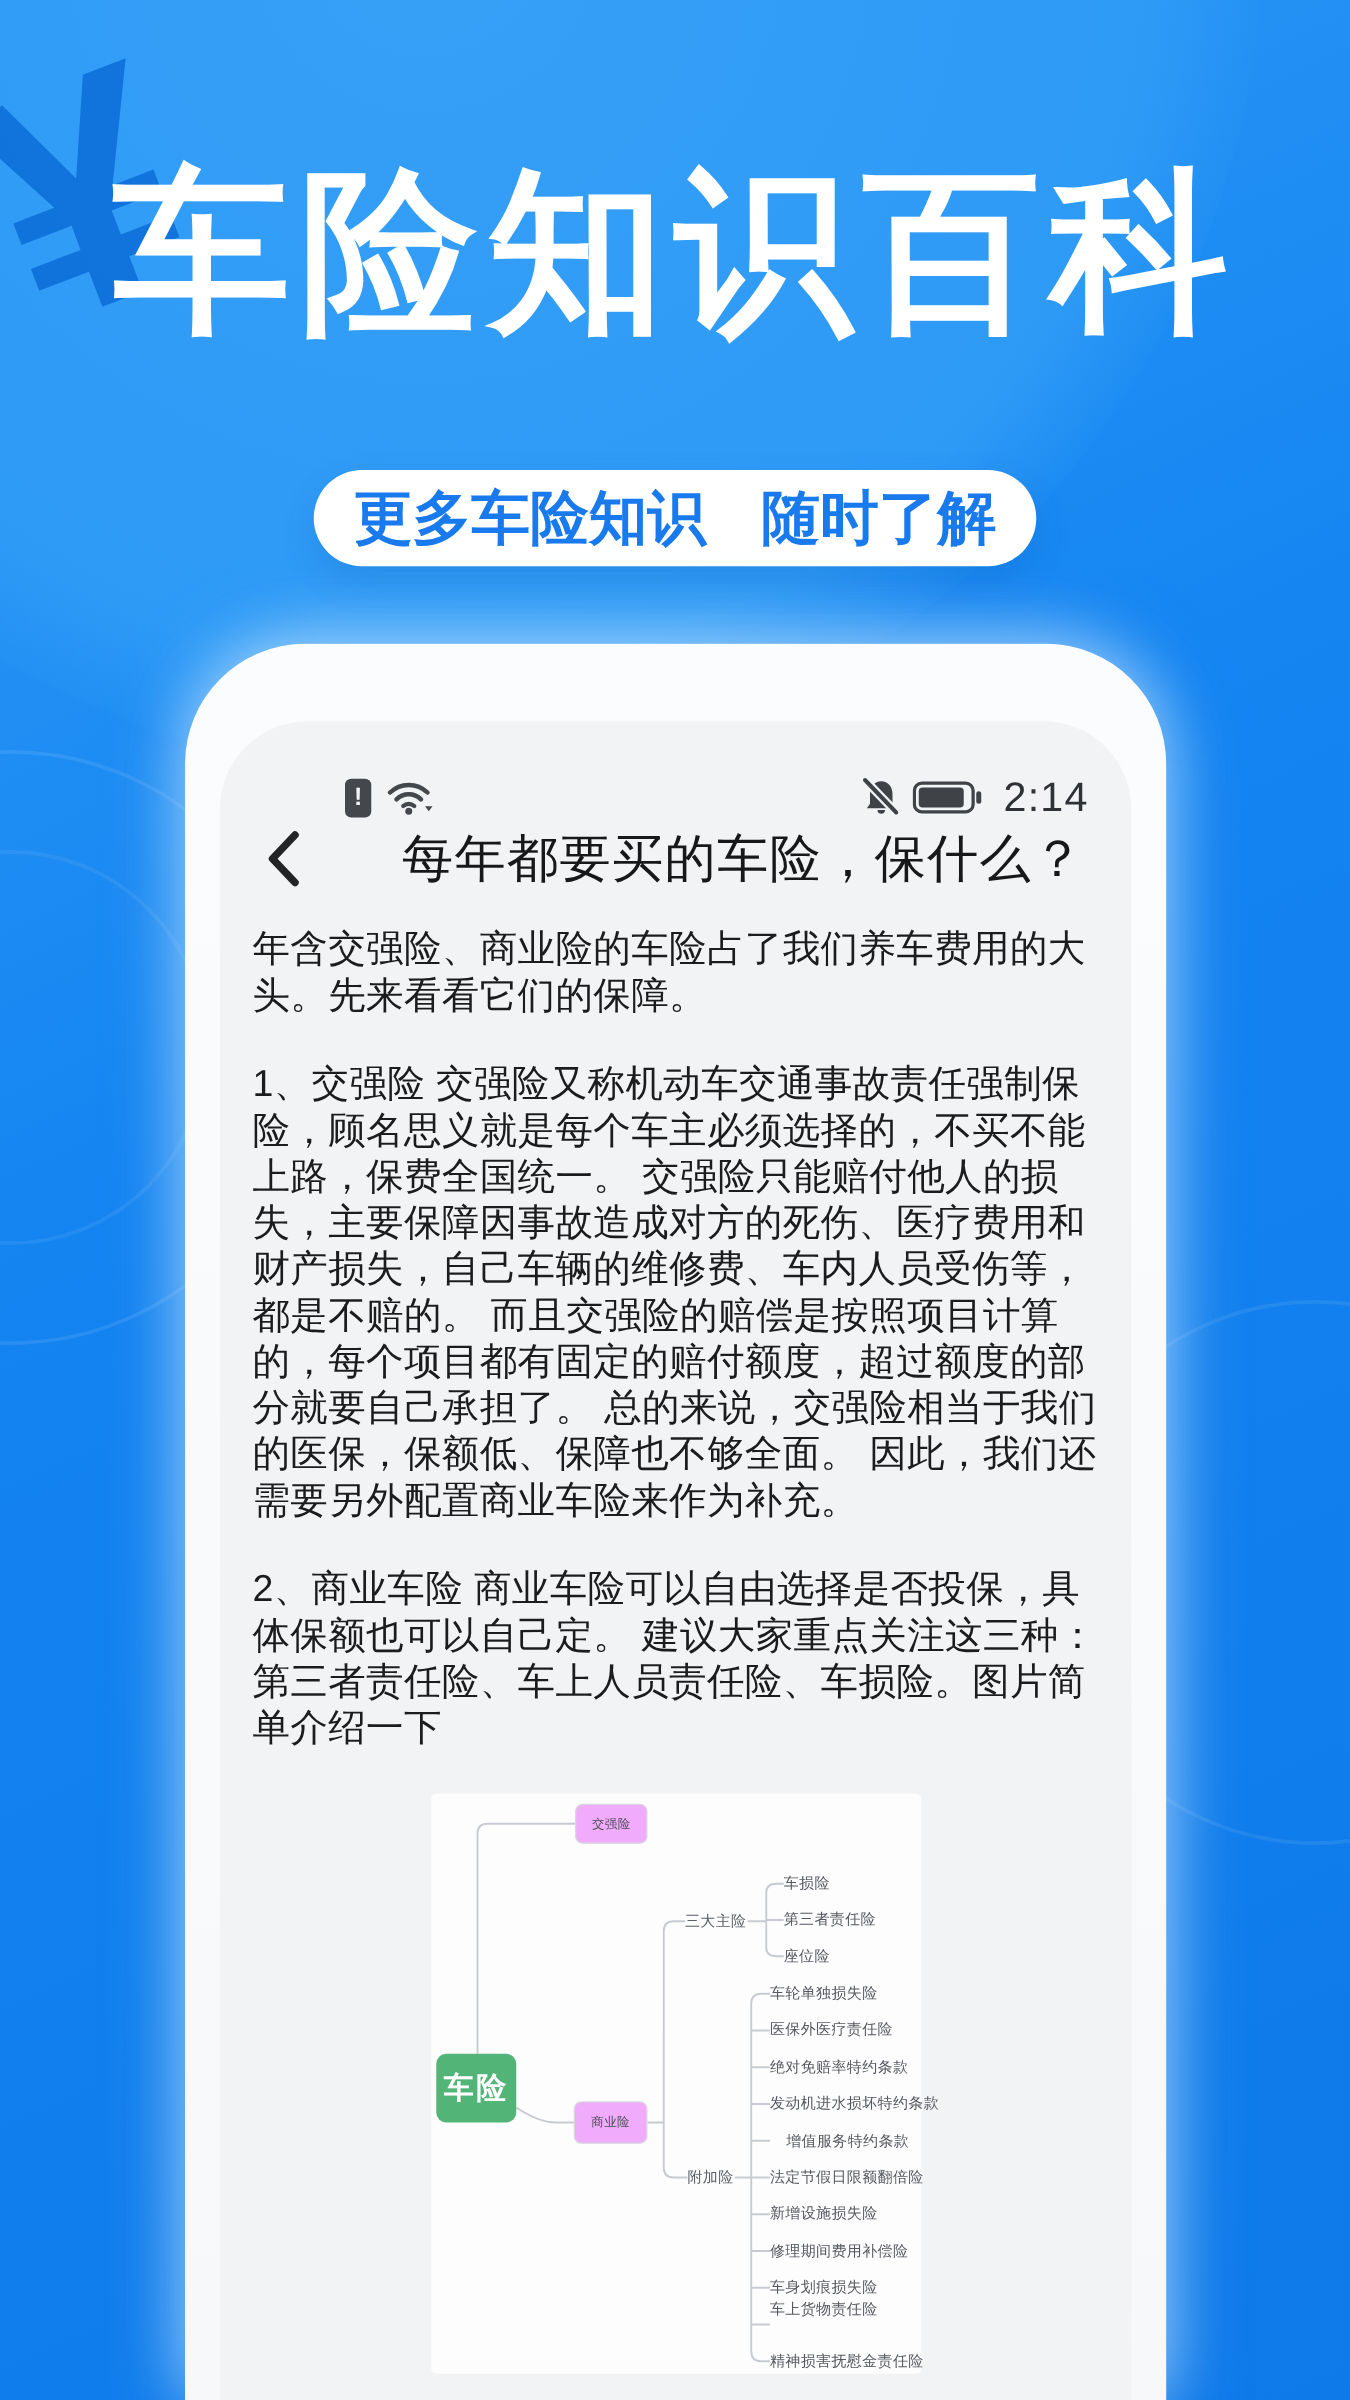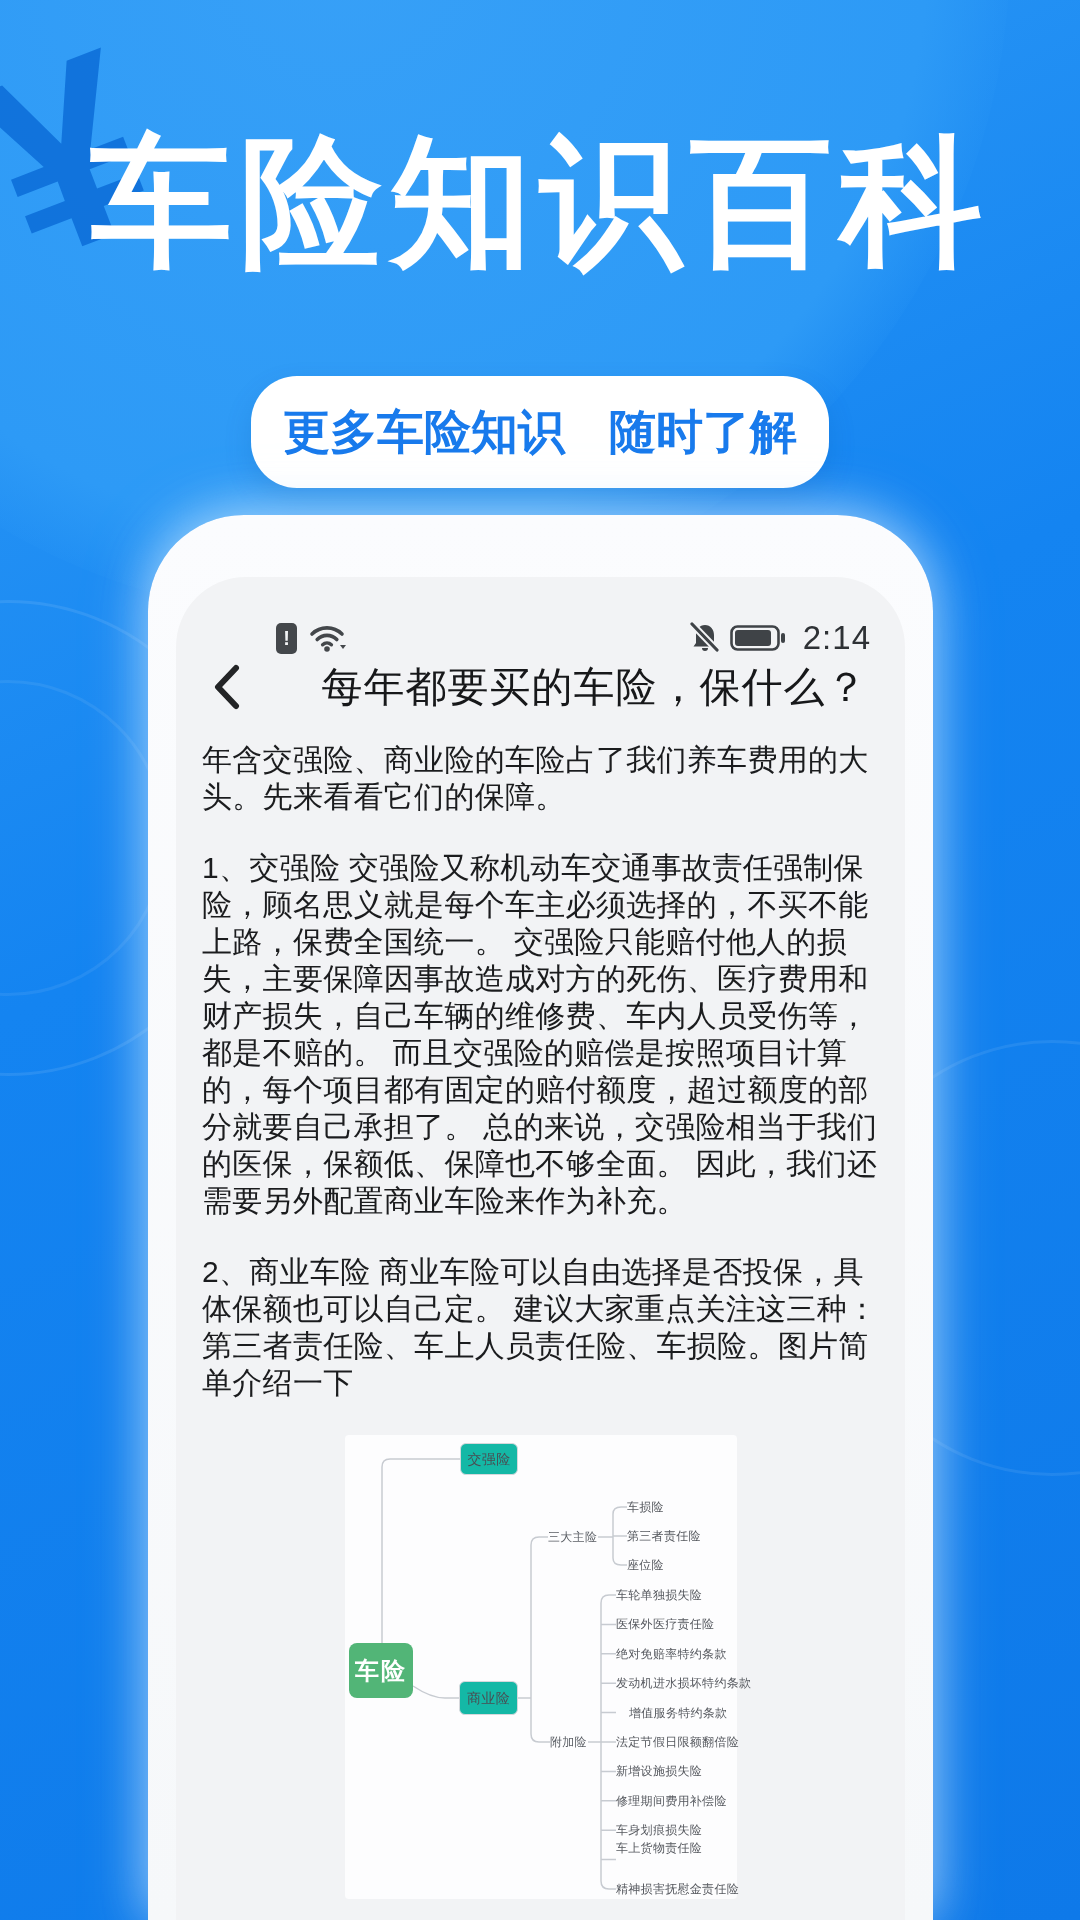--- a/index.html
+++ b/index.html
@@ -15,21 +15,21 @@
     opacity:.82;transform:rotate(-21deg);line-height:1;}
   .auto-wm{position:absolute;left:0;right:0;top:26px;text-align:center;font-size:330px;font-weight:800;
     font-style:italic;letter-spacing:14px;color:rgba(255,255,255,.07);line-height:1;white-space:nowrap;}
   .ring{position:absolute;border-radius:50%;border:3px solid rgba(255,255,255,.09);}
   .ring1{left:-230px;top:600px;width:470px;height:470px;}
   .ring2{left:-150px;top:680px;width:310px;height:310px;border-color:rgba(255,255,255,.07);}
   .ring3{right:-190px;top:1040px;width:430px;height:430px;border-color:rgba(255,255,255,.08);}
   
   .hero-title{position:absolute;top:122px;left:0;right:0;margin:0;text-align:center;
     font-size:142px;line-height:160px;font-weight:900;color:#ffffff;letter-spacing:8px;}
-  .cta{position:absolute;top:376px;left:50%;transform:translateX(-50%);width:578px;height:112px;
+  .cta{position:absolute;top:376px;left:50%;transform:translateX(-50%);width:578px;height:77px;
     background:#ffffff;border-radius:46px;display:flex;align-items:center;justify-content:center;
     gap:44px;font-size:47px;font-weight:700;color:#187aec;cursor:pointer;
     box-shadow:0 12px 28px rgba(8,76,164,.16);}
   
   .phone{position:absolute;left:148px;top:515px;width:785px;height:1405px;
     background:linear-gradient(#fbfcfe,#f6f8fa);border-radius:96px 96px 0 0;
     box-shadow:0 0 60px rgba(222,240,255,.55),0 -6px 44px rgba(190,225,255,.35);}
   .screen{position:absolute;left:28px;right:28px;top:62px;bottom:0;background:#f2f3f5;
     border-radius:70px 70px 0 0;overflow:hidden;}
   
@@ -44,22 +44,22 @@
   .nav{position:relative;height:60px;display:flex;align-items:center;}
   .back-btn{margin-left:36px;display:flex;align-items:center;cursor:pointer;}
   .nav-title{margin:0 auto;padding-left:44px;font-size:41px;font-weight:500;color:#17181a;letter-spacing:1px;}
   
   .article{padding:24px 26px 0;font-size:30px;line-height:37px;color:#1b1c1e;letter-spacing:.3px;}
   .para{margin:0 0 34px;white-space:pre-wrap;}
   
   .mindmap{position:relative;width:392px;height:464px;background:#fdfdfe;border-radius:4px;
     margin:4px 0 0 143px;}
   .mm-lines{position:absolute;left:0;top:0;}
-  .mm-box{position:absolute;box-sizing:border-box;border:1px solid #d6d8dc;background:#14b8a6;
-    border-radius:6px;color:#4a4d52;display:flex;align-items:center;justify-content:center;font-size:14px;}
+  .mm-box{position:absolute;box-sizing:border-box;border:1px solid #d6d8dc;background:#f0abfc;
+    border-radius:6px;color:#4a4d52;display:flex;align-items:center;justify-content:center;font-size:10px;}
   .mm-jqx{left:115px;top:8px;width:58px;height:32px;}
   .mm-syx{left:114px;top:246px;width:59px;height:34px;}
   .mm-root{position:absolute;left:4px;top:208px;width:64px;height:55px;background:#52b577;
     border-radius:8px;color:#ffffff;font-size:24px;font-weight:700;letter-spacing:2px;
     display:flex;align-items:center;justify-content:center;}
   .mm-label{position:absolute;font-size:12px;color:#5a5e64;transform:translateY(-50%);white-space:nowrap;}
   .mm-main-label{left:203px;top:102px;}
   .mm-addon-label{left:205px;top:307px;}
   .mm-leaf{position:absolute;font-size:12px;color:#55585e;transform:translateY(-50%);white-space:nowrap;}
 </style>

